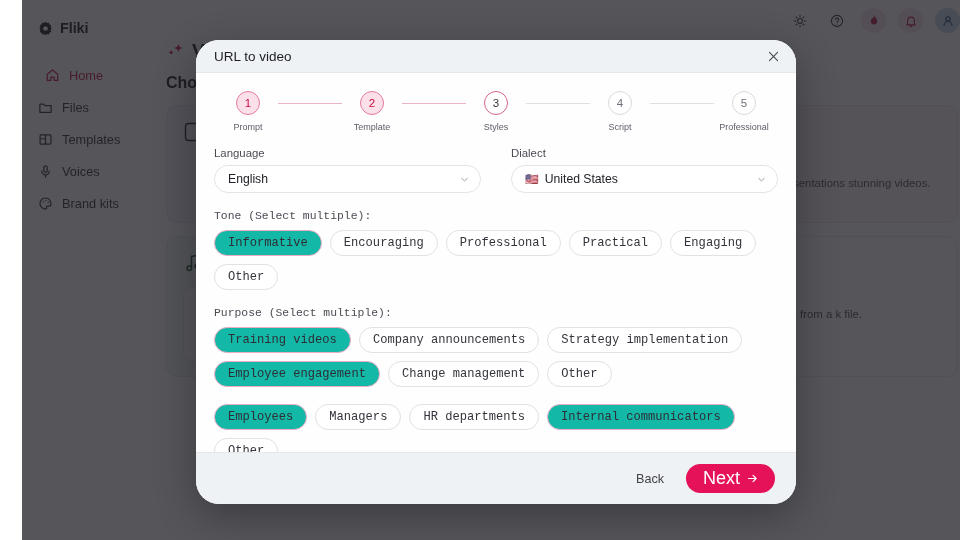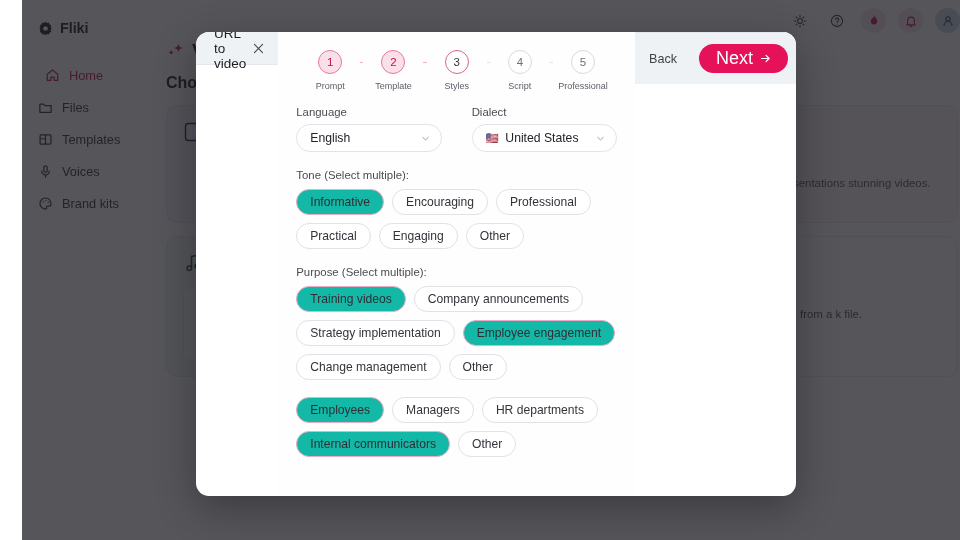--- a/index.html
+++ b/index.html
@@ -170,29 +170,29 @@
     position: absolute;
     inset: 0;
     background: rgba(32, 32, 38, 0.76);
     z-index: 10;
   }
 
   
   .modal {
     position: absolute;
     left: 174px;
-    top: 32px;
+    top: 40px;
     width: 600px;
     height: 464px;
     background: #ffffff;
-    border-radius: 13px;
+    border-radius: 23px;
     box-shadow: 0 12px 40px rgba(0,0,0,0.30);
     z-index: 20;
     display: flex;
-    flex-direction: row;
+    flex-direction: column;
     overflow: hidden;
   }
 
   .modal-header {
     height: 33px;
     background: #eff2f4;
     border-bottom: 1px solid #e4e8ec;
     display: flex;
     align-items: center;
     justify-content: space-between;
@@ -290,21 +290,21 @@
     align-items: center;
     padding: 0 11px 0 13px;
     font-size: 12.2px;
     color: #22222a;
     justify-content: space-between;
   }
   .select-val { display: flex; align-items: center; gap: 6px; overflow: hidden; white-space: nowrap; }
   .flag { font-size: 11px; line-height: 1; }
   .caret { width: 9px; height: 9px; flex: 0 0 9px; display:block; color:#9b9ba3; }
 
-  .group { margin-top: 17px; }
+  .group { margin-top: 17px; font-family: Liberation Mono, monospace; }
   .group-label {
     font-size: 11.4px;
     color: #4b4b54;
     margin-bottom: 8px;
     display: block;
   }
   .chips {
     display: flex;
     flex-wrap: wrap;
     gap: 8px;
@@ -330,21 +330,21 @@
   
   .modal-footer {
     height: 52px;
     flex: 0 0 52px;
     background: #eff2f4;
     border-top: 1px solid #e4e8ec;
     display: flex;
     align-items: center;
     justify-content: flex-end;
     gap: 16px;
-    padding: 0 8px;
+    padding: 0 21px;
   }
   .btn-back {
     font-size: 12.6px;
     color: #41414a;
     background: transparent;
     border: none;
     padding: 6px 6px;
     font-family: inherit;
   }
   .btn-next {

